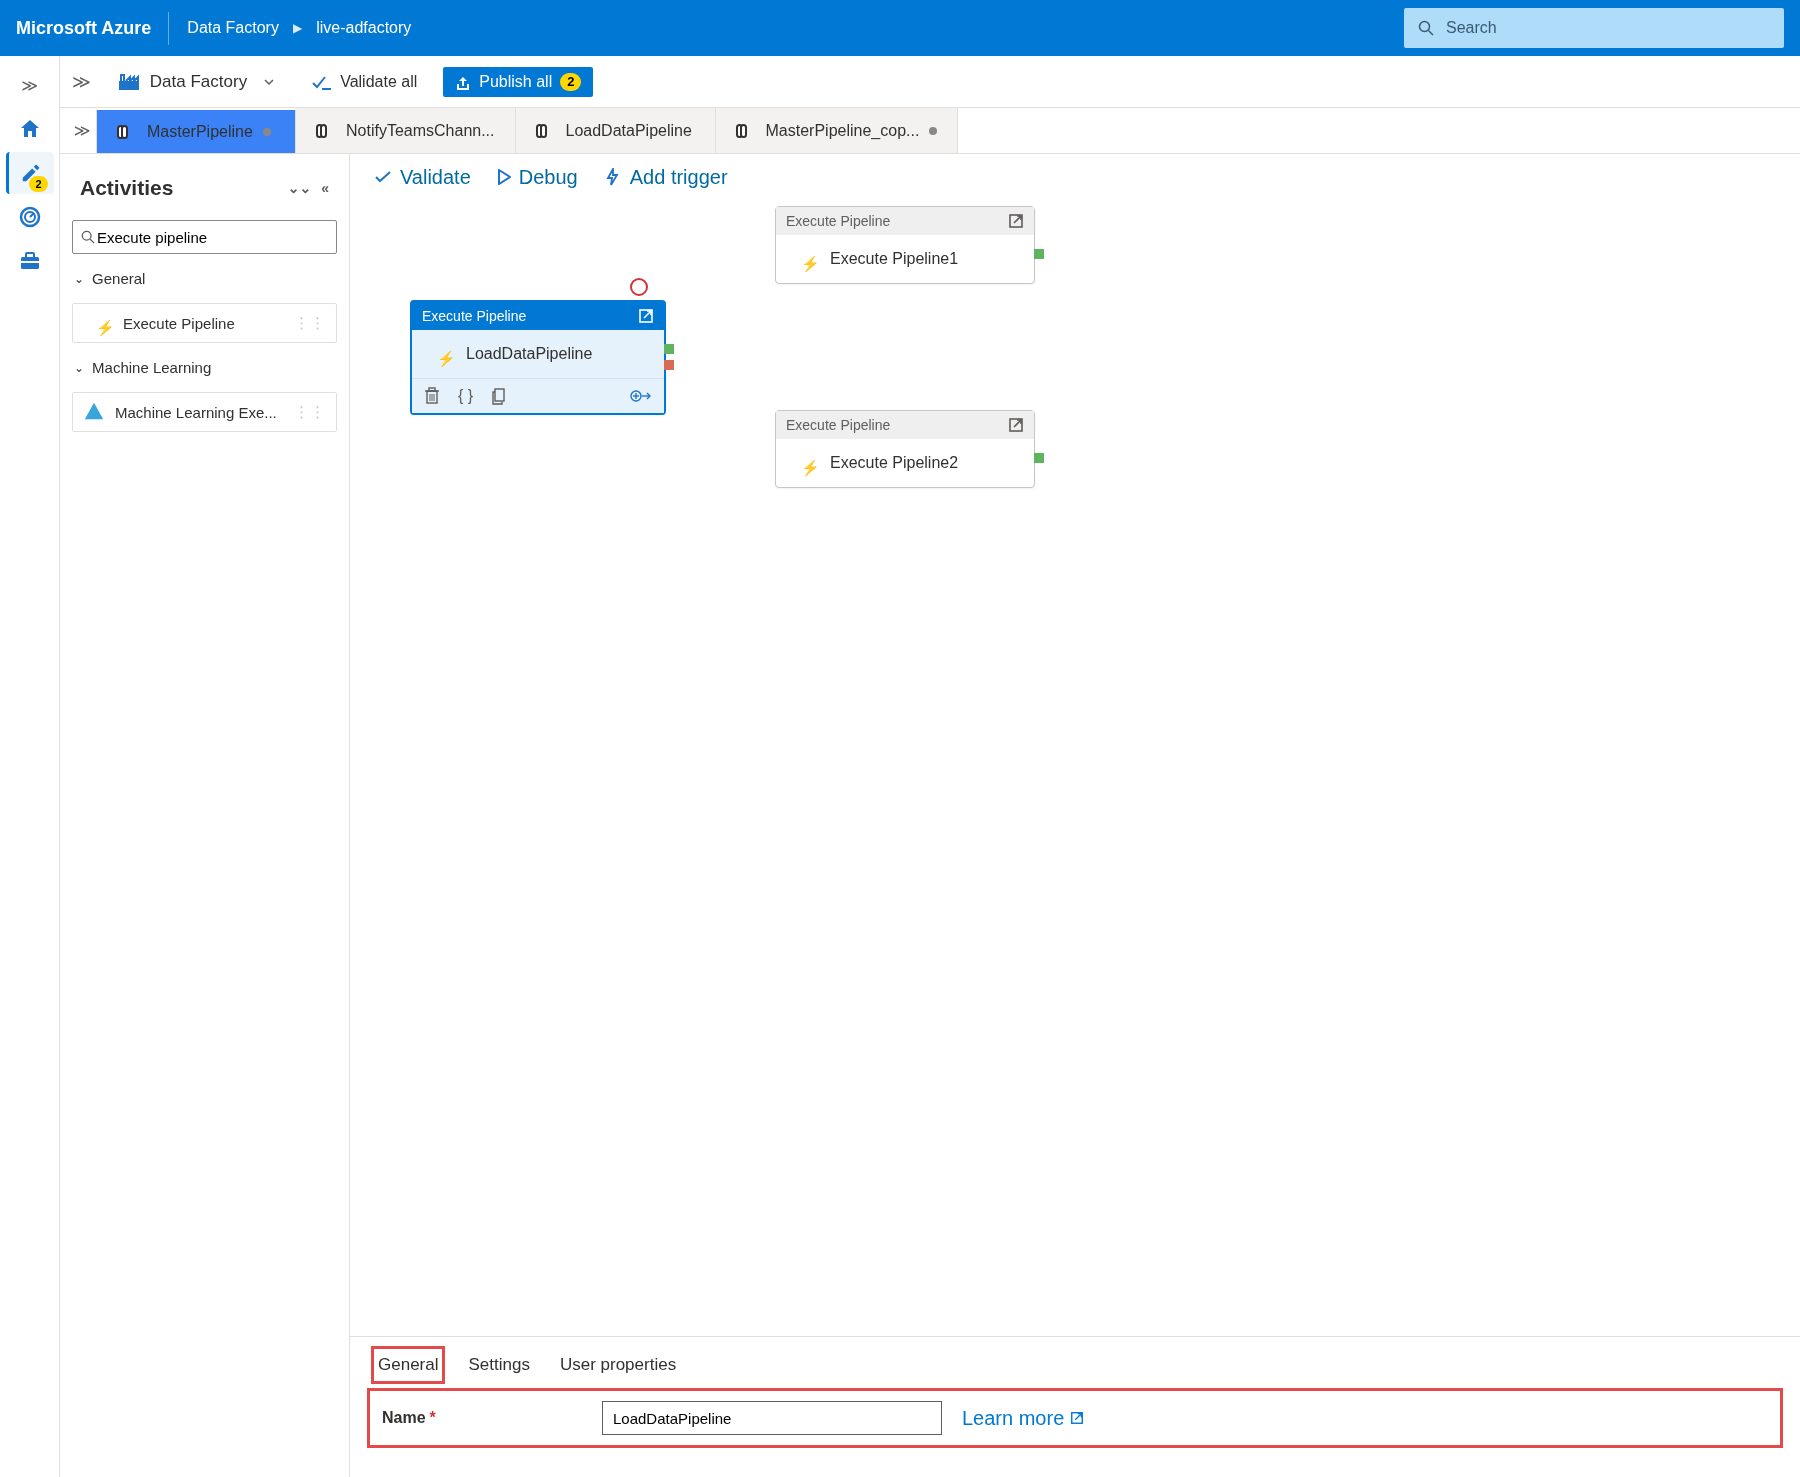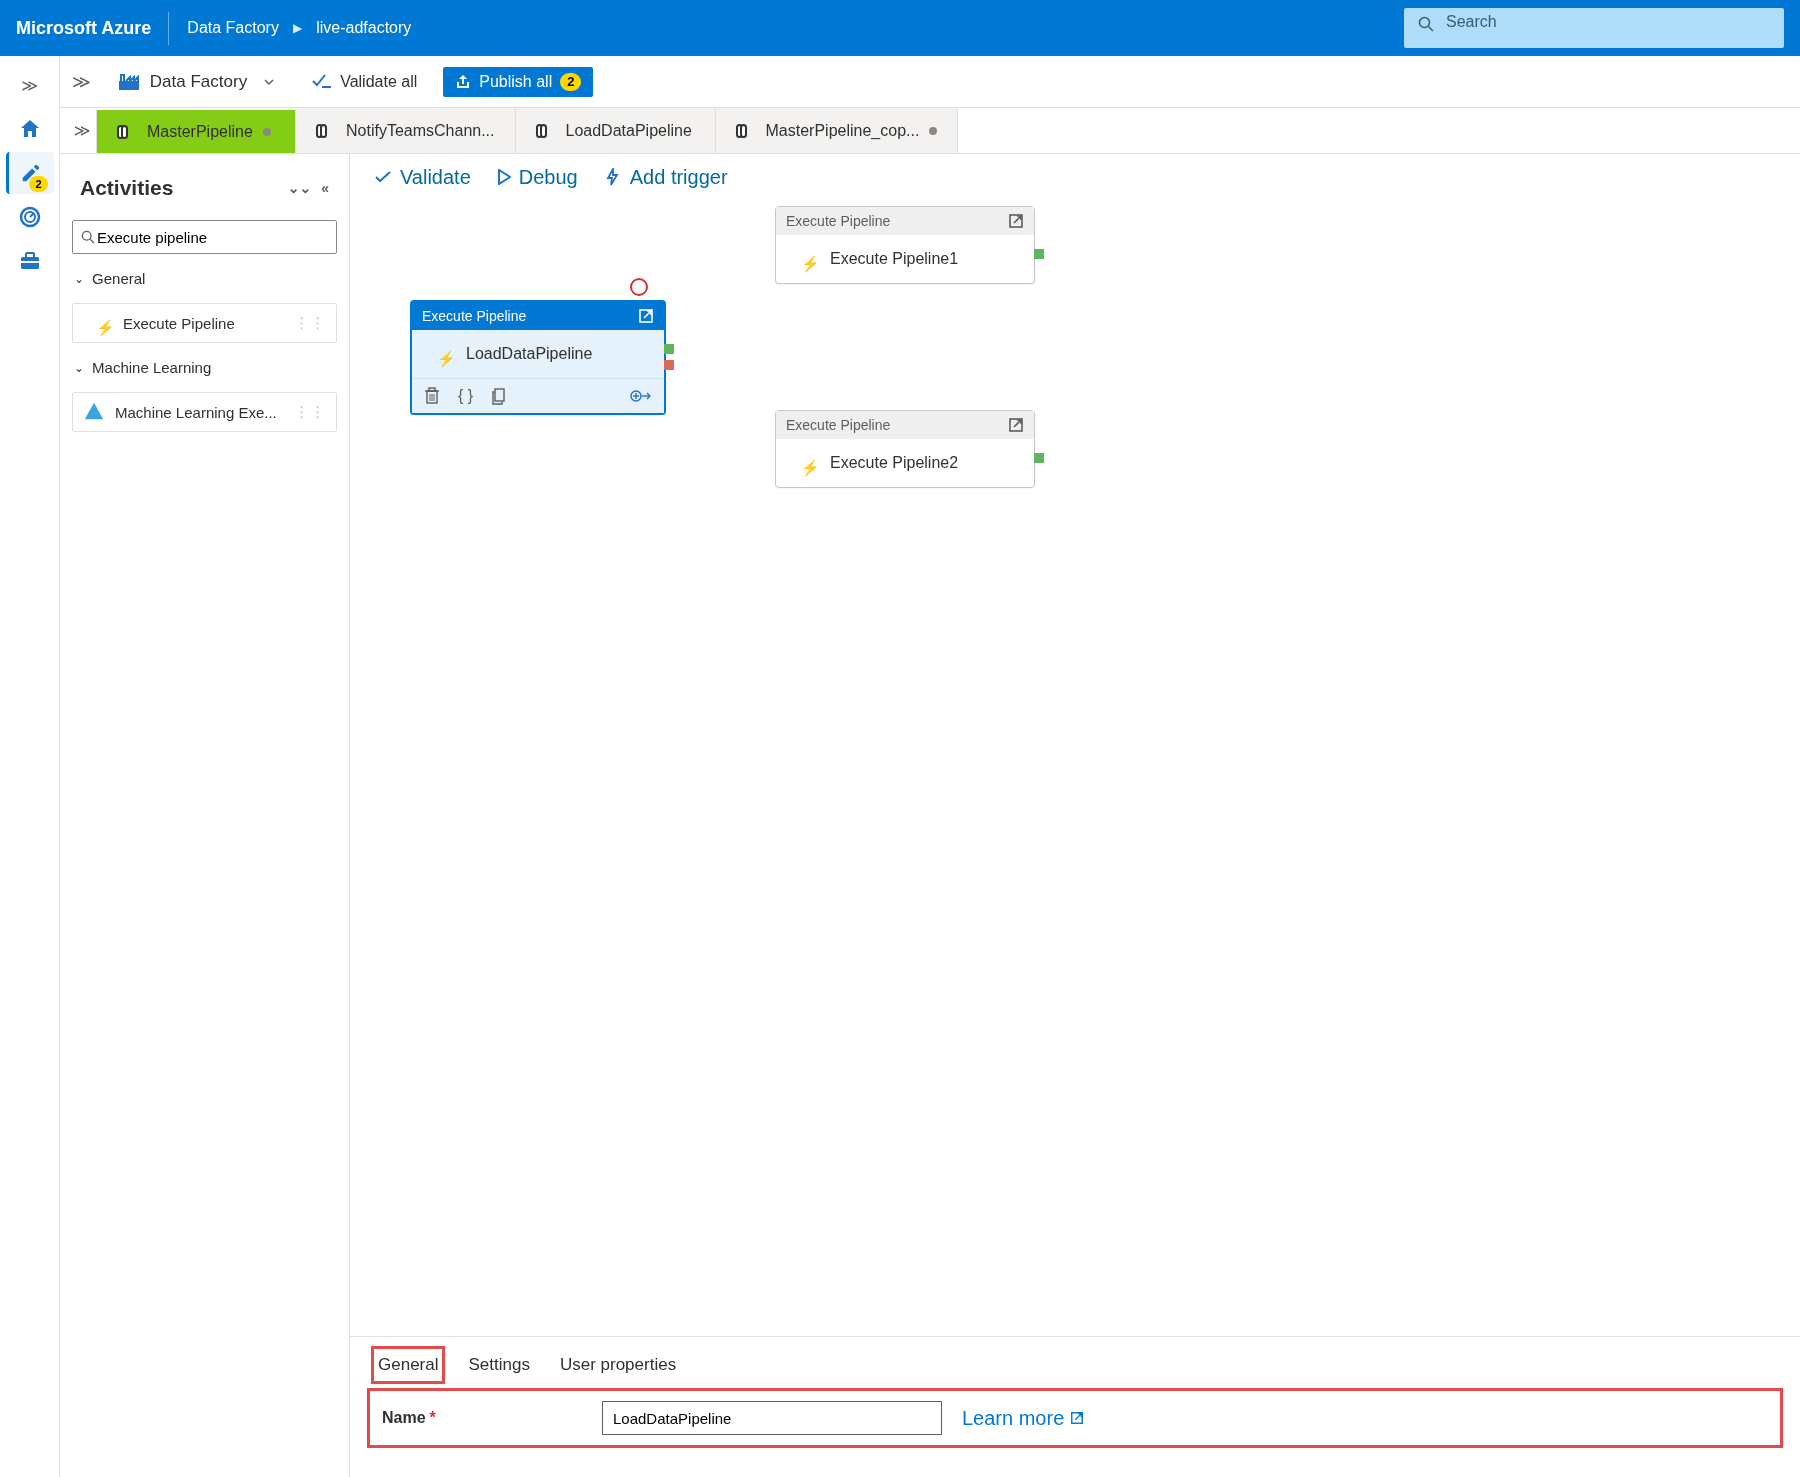--- a/index.html
+++ b/index.html
@@ -4,21 +4,21 @@
 <style>
   * { box-sizing: border-box; font-family: "Segoe UI", -apple-system, sans-serif; }
   body { margin:0; background:#fff; color:#323130; font-size:14px; }
 
   
   .azure-bar { display:flex; align-items:center; height:56px; background:#0078d4; color:#fff; padding:0 16px; }
   .azure-bar .brand { font-size:18px; font-weight:600; margin-right:18px; padding-right:18px; position:relative; }
   .azure-bar .brand::after { content:""; position:absolute; right:0; top:-6px; bottom:-6px; width:1px; background:rgba(255,255,255,.4); }
   .crumb { display:flex; align-items:center; gap:14px; font-size:16px; }
   .crumb .sep { font-size:12px; opacity:.85; }
-  .azure-search { margin-left:auto; display:flex; align-items:flex-end; background:#aedcf9; height:40px; min-width:380px; padding:16px 14px; border-radius:2px; color:#3a5a78; }
+  .azure-search { margin-left:auto; display:flex; align-items:center; background:#aedcf9; height:40px; min-width:380px; padding:16px 14px; border-radius:2px; color:#3a5a78; }
   .azure-search svg { margin-right:10px; }
   .azure-search input { border:none; background:transparent; outline:none; font-size:16px; color:#3a5a78; width:100%; }
   .azure-search input::placeholder{ color:#3a5a78; }
 
   
   .app { display:flex; height:calc(100vh - 48px); }
 
   
   .rail { width:60px; background:#fff; border-right:1px solid #e1dfdd; display:flex; flex-direction:column; align-items:center; padding-top:8px; gap:2px; }
   .rail .rbtn { width:48px; height:42px; display:flex; align-items:center; justify-content:center; border-radius:4px; cursor:pointer; position:relative; }
@@ -26,29 +26,29 @@
   .rail .badge { position:absolute; bottom:2px; right:6px; background:#ffd700; color:#000; font-size:11px; font-weight:600; border-radius:10px; padding:0 6px; line-height:16px; }
 
   
   .content { flex:1; display:flex; flex-direction:column; min-width:0; }
 
   
   .toolbar { height:52px; display:flex; align-items:center; padding:0 12px; gap:16px; border-bottom:1px solid #e1dfdd; }
   .toolbar .expand { font-size:18px; color:#605e5c; cursor:pointer; }
   .toolbar .df-dropdown { display:flex; align-items:center; gap:10px; font-size:17px; cursor:pointer; border:1px solid transparent; padding:4px 10px; border-radius:2px; }
   .toolbar .df-dropdown svg.chev { margin-left:6px; }
-  .toolbar .tool { display:flex; align-items:flex-start; gap:8px; font-size:16px; cursor:pointer; padding:6px 10px; border-radius:2px; color:#323130; }
+  .toolbar .tool { display:flex; align-items:flex-end; gap:8px; font-size:16px; cursor:pointer; padding:6px 10px; border-radius:2px; color:#323130; }
   .toolbar .tool.publish { background:#0078d4; color:#fff; padding:6px 12px; }
   .toolbar .tool.publish .count { background:#ffd700; color:#000; border-radius:10px; padding:0 7px; font-size:13px; font-weight:600; line-height:18px; }
 
   
   .tabs { height:46px; display:flex; align-items:stretch; border-bottom:1px solid #e1dfdd; padding-left:8px; }
   .tabs .expander { width:28px; display:flex; align-items:center; justify-content:center; font-size:16px; color:#605e5c; cursor:pointer; }
   .tab { display:flex; align-items:center; gap:10px; padding:0 20px; font-size:16px; cursor:pointer; background:#f3f2f1; border-right:1px solid #e1dfdd; color:#323130; min-width:200px; }
-  .tab.active { background:#84cc16; border-top:2px solid #fff; }
+  .tab.active { background:#3b82f6; border-top:2px solid #fff; }
   .tab.first { border-left:1px solid #e1dfdd; }
   .tab .dot { width:8px; height:8px; border-radius:50%; background:#8a8886; display:inline-block; }
 
   
   .work { flex:1; display:flex; min-height:0; }
 
   .activities { width:290px; border-right:1px solid #e1dfdd; padding:14px 12px; display:flex; flex-direction:column; gap:12px; }
   .activities h2 { font-size:21px; font-weight:600; margin:8px; display:flex; align-items:center; }
   .activities h2 .side-icons { margin-left:auto; display:flex; gap:10px; color:#605e5c; font-size:14px; }
   .search-box { display:flex; align-items:center; border:1px solid #8a8886; height:34px; padding:0 8px; border-radius:2px; }

